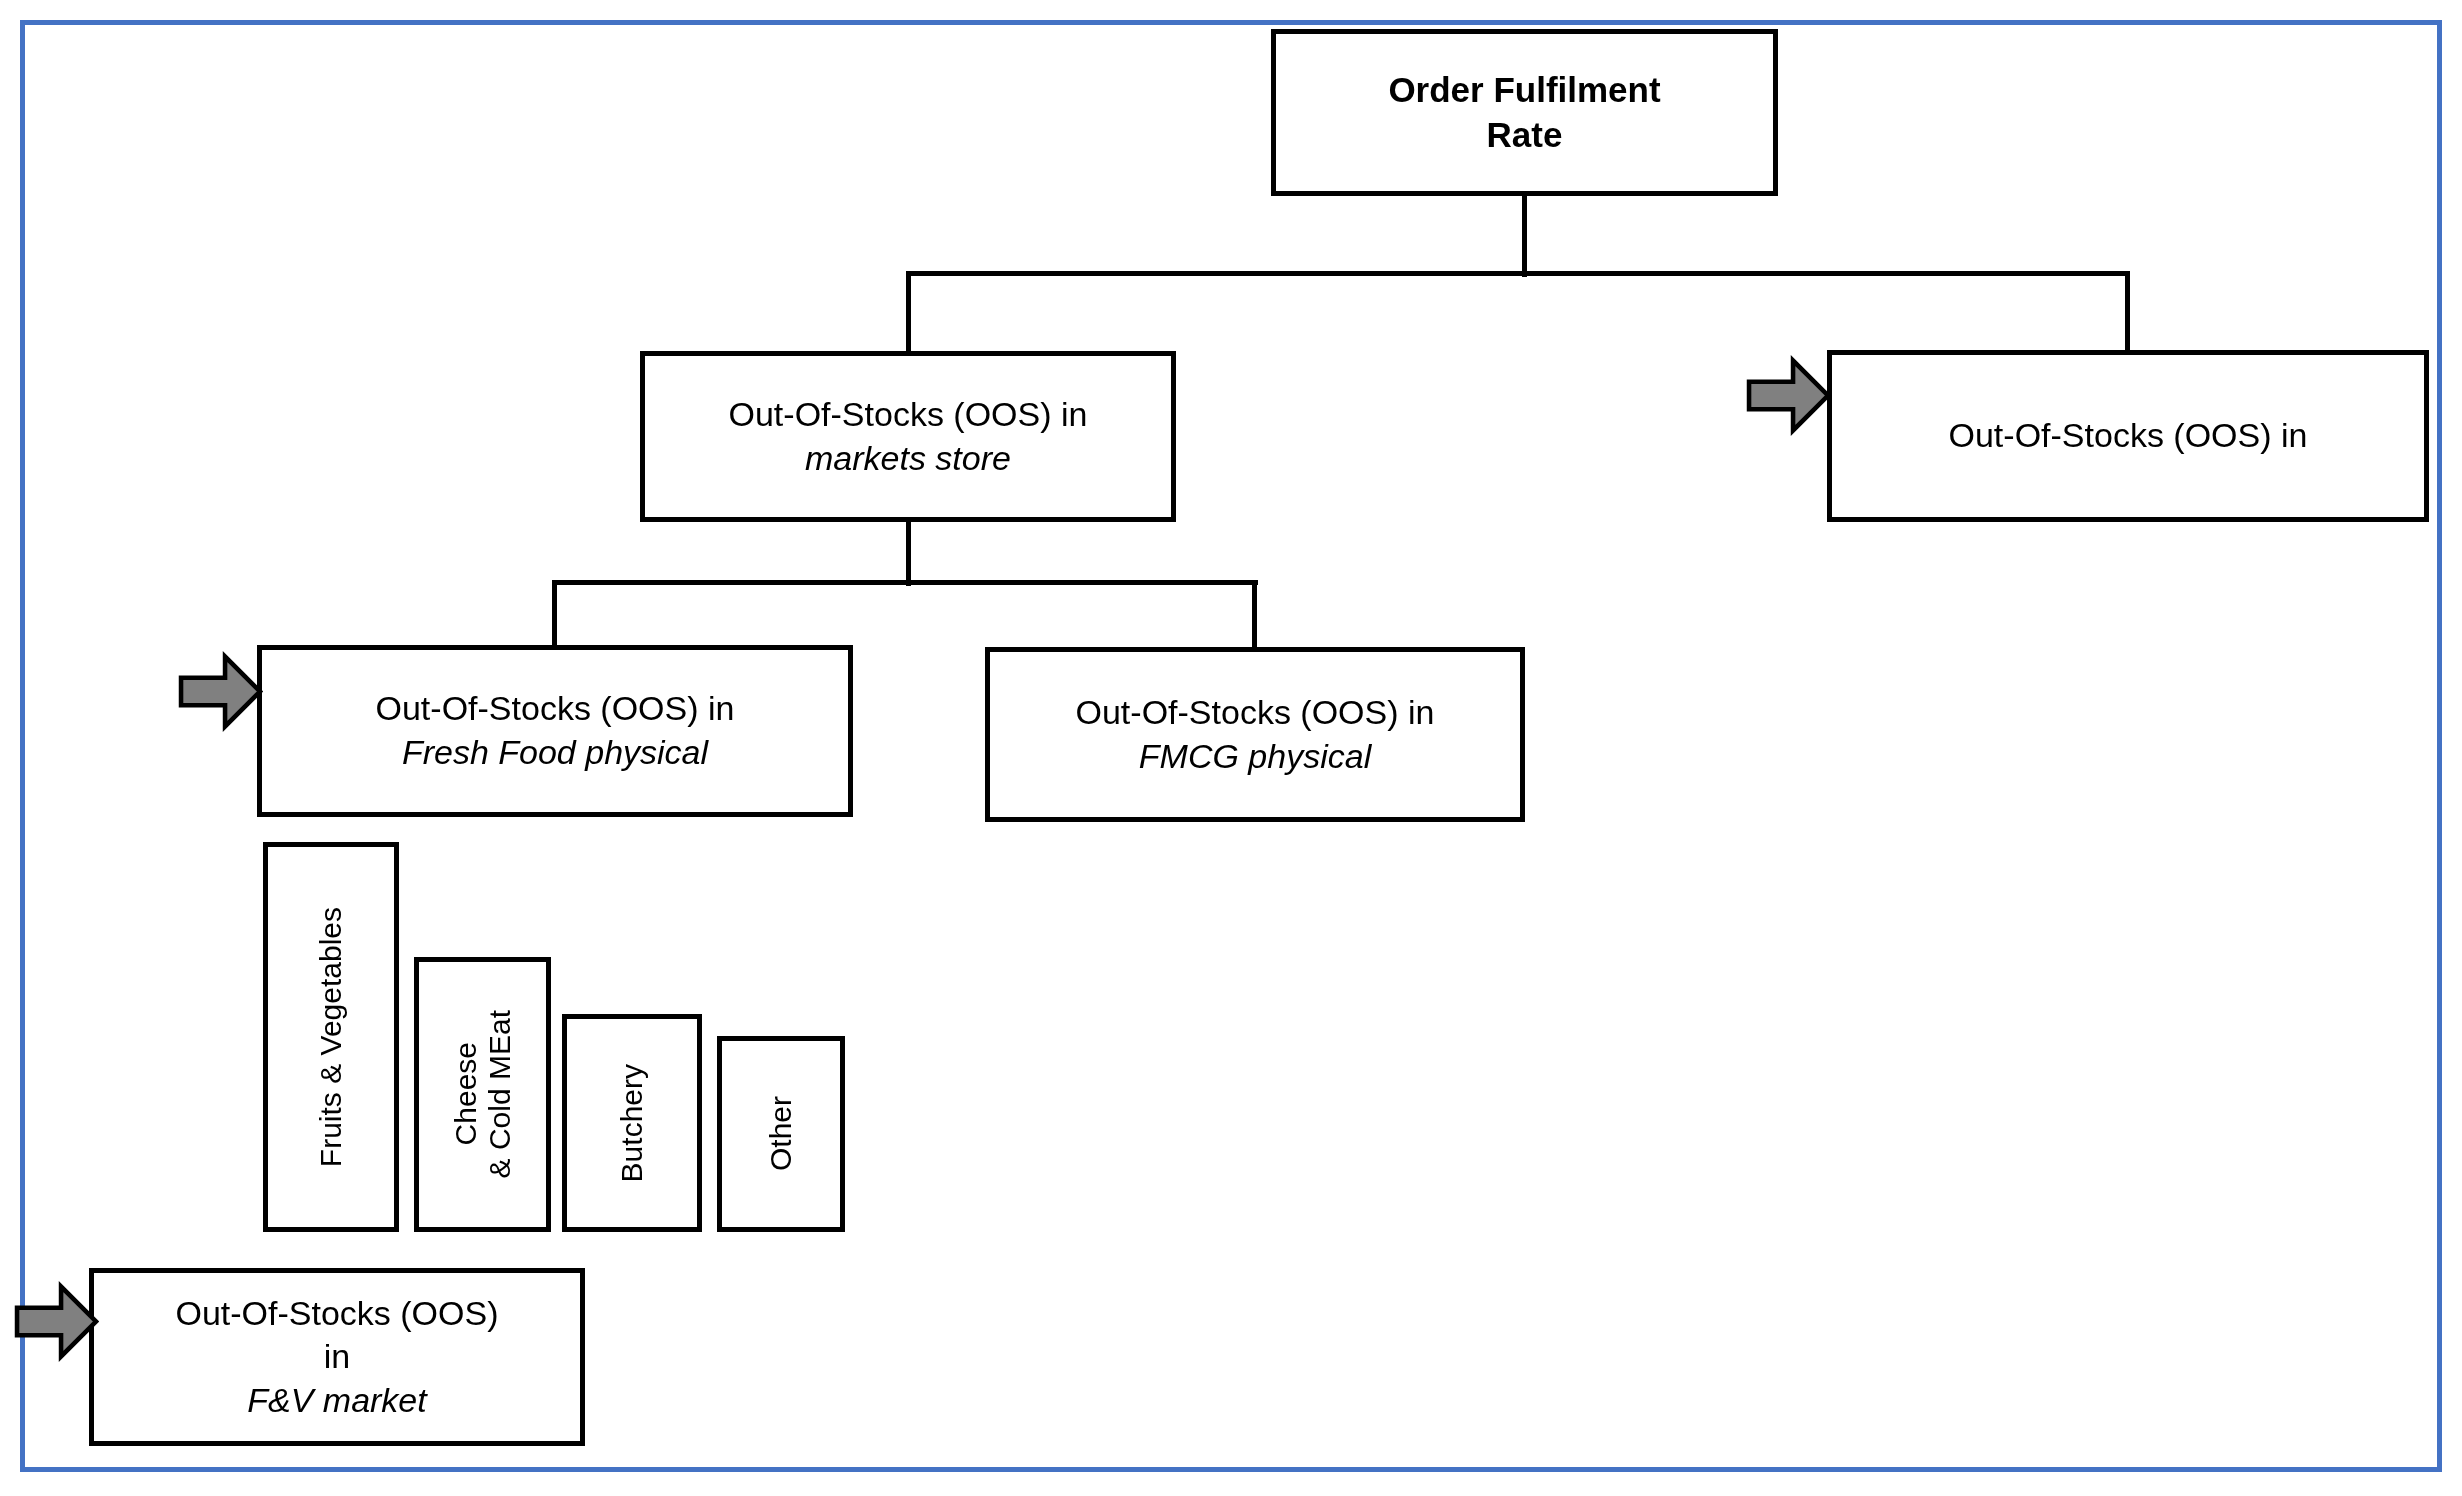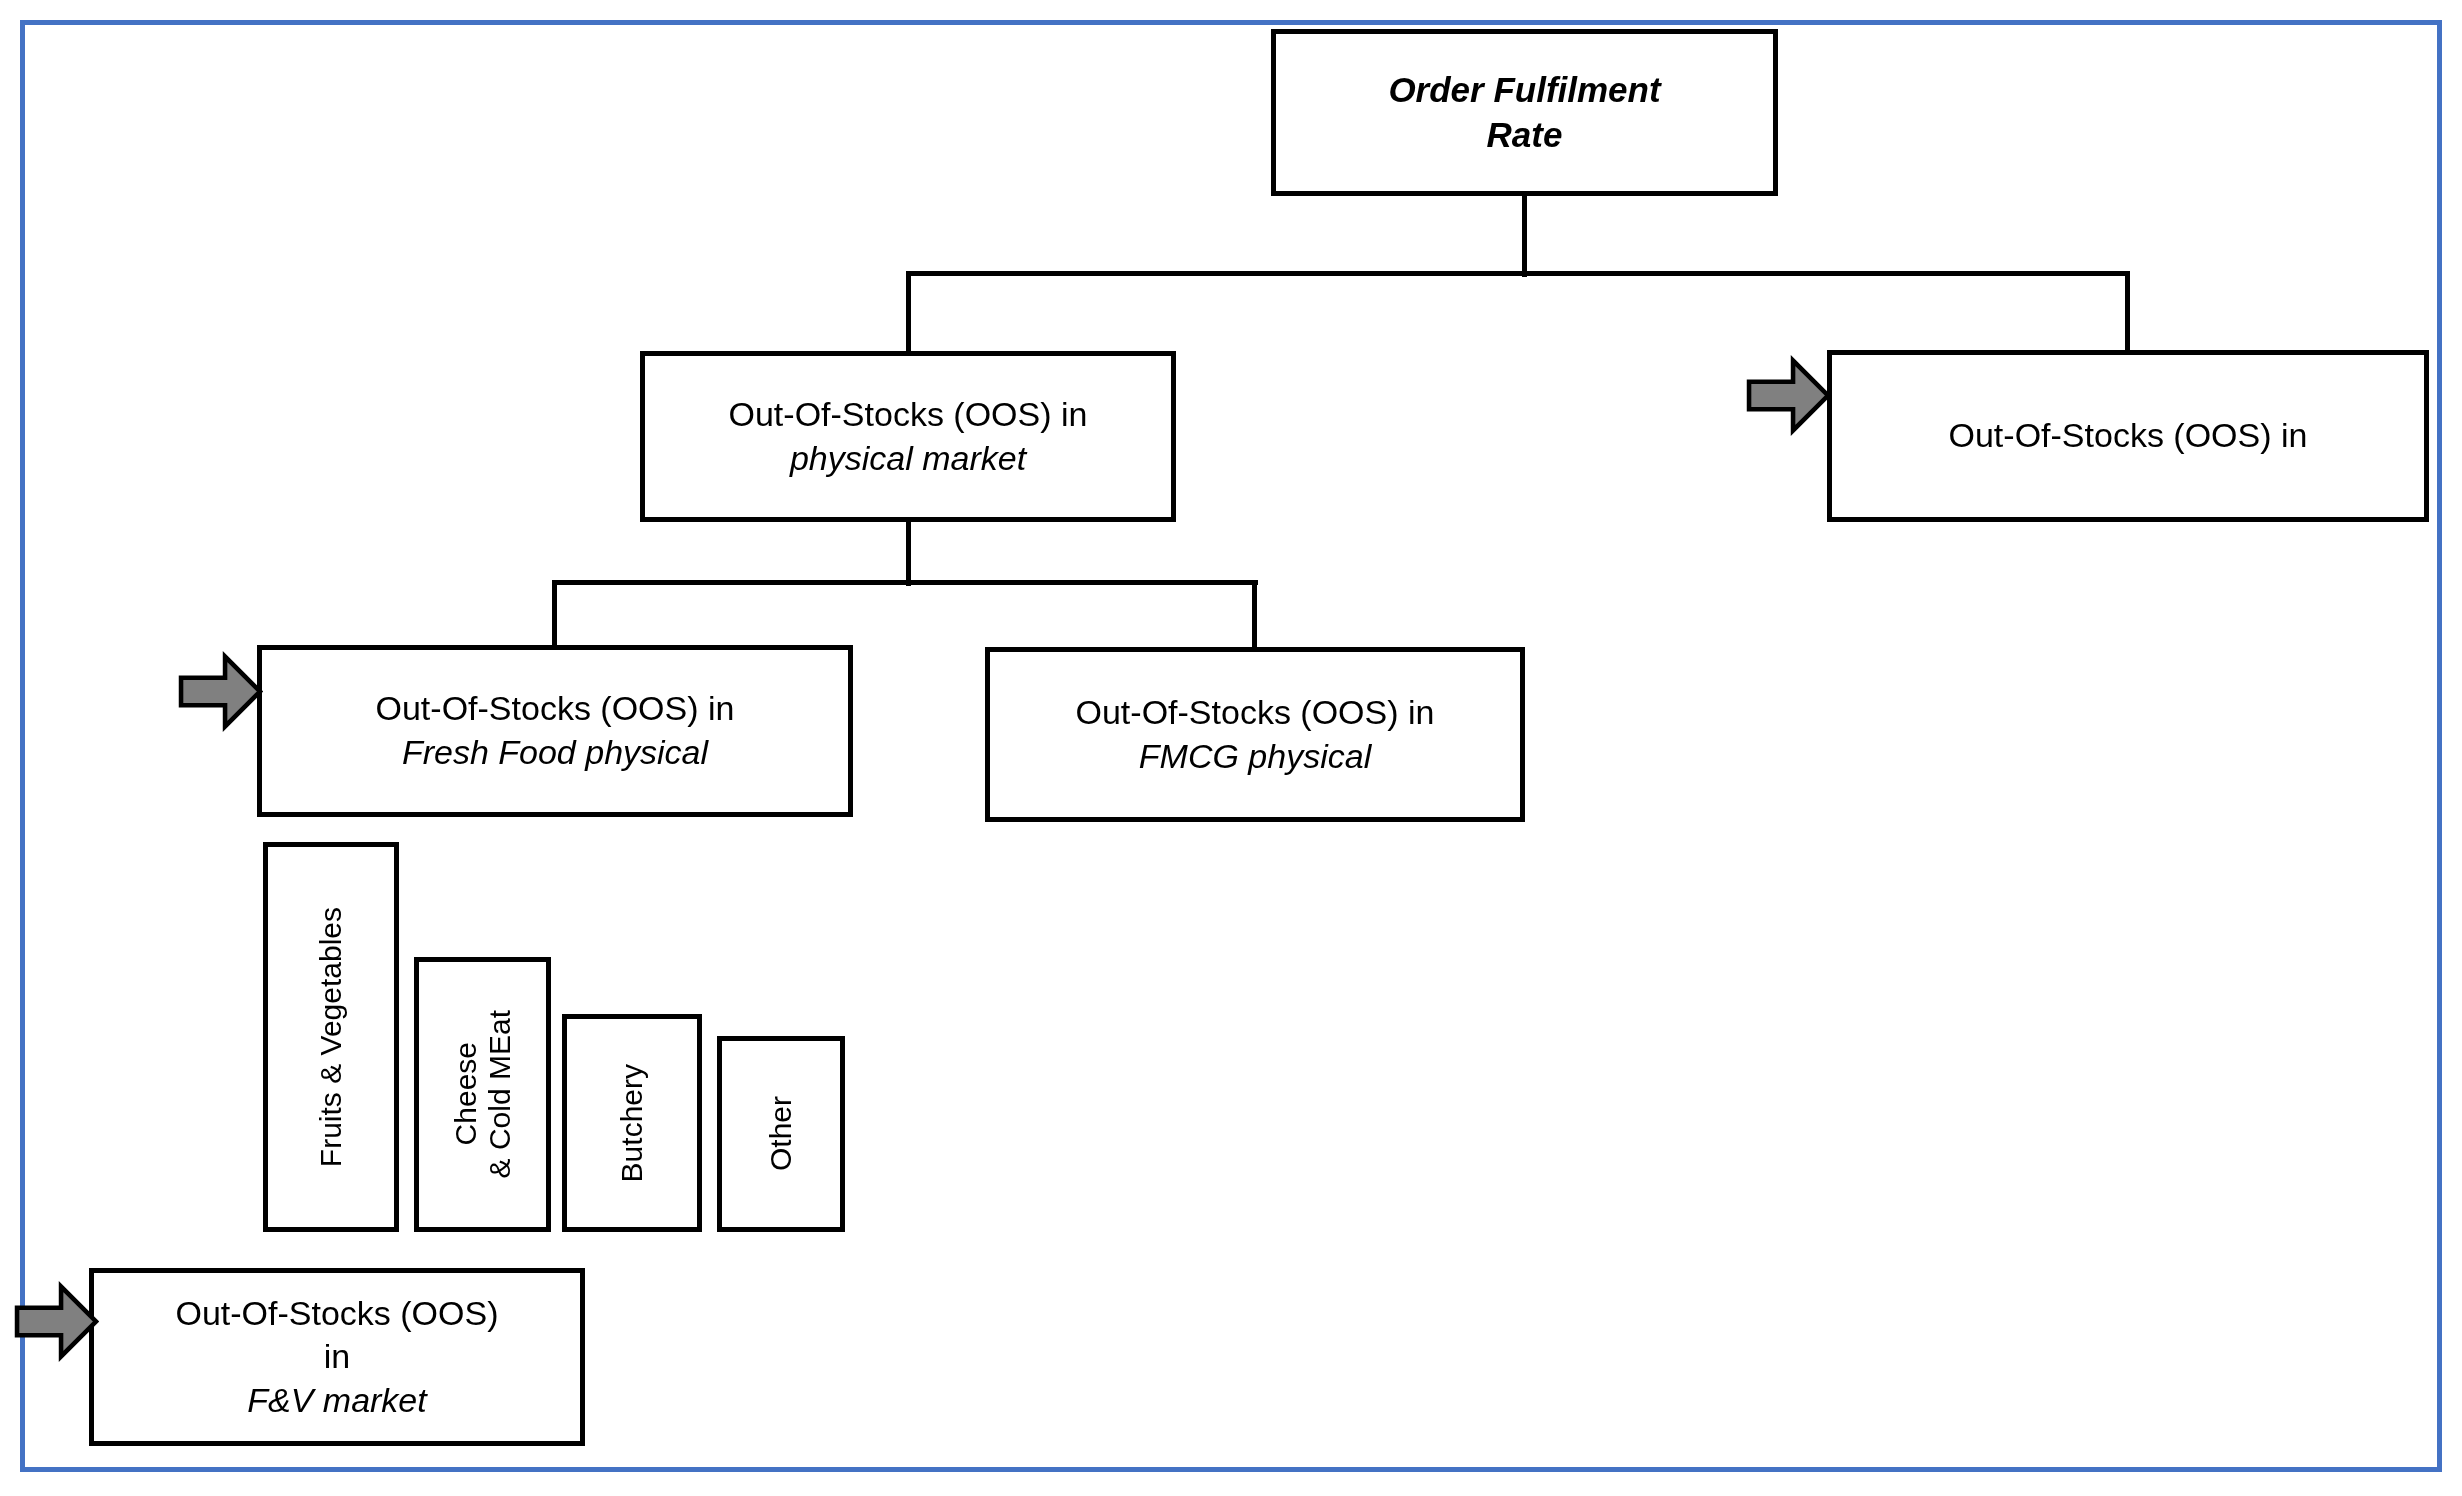--- a/index.html
+++ b/index.html
@@ -45,21 +45,21 @@
   .node .ln {
     display: block;
     white-space: nowrap;
   }
   .bold   { font-weight: normal; }
   .italic { font-style: italic; }
 
   
   #node-root {
     left: 1271px; top: 29px; width: 507px; height: 167px;
-    font-size: 35px; font-weight: bold; font-style: italic;
+    font-size: 35px; font-weight: bold;
   }
   #node-physical-store {
     left: 640px; top: 351px; width: 536px; height: 171px;
     font-size: 34px;
   }
   #node-ecommerce {
     left: 1827px; top: 350px; width: 602px; height: 172px;
     font-size: 34px;
   }
   #node-fresh-food {
@@ -139,21 +139,21 @@
 
   <div class="conn vline" style="left:1252px; top:580px; height:69px;"></div>
 
   <div class="node" id="node-root">
     <span class="ln">Order Fulfilment</span>
     <span class="ln">Rate</span>
   </div>
 
   <div class="node" id="node-physical-store">
     <span class="ln"><span class="bold">Out-Of-Stocks (OOS)</span><span> in</span></span>
-    <span class="ln italic">physical market</span>
+    <span class="ln italic">markets store</span>
   </div>
 
   <div class="node" id="node-ecommerce">
     <span class="ln"><span class="bold">Out-Of-Stocks (OOS)</span><span> in</span></span>
   </div>
 
   <div class="node" id="node-fresh-food">
     <span class="ln"><span class="bold">Out-Of-Stocks (OOS)</span><span> in</span></span>
     <span class="ln italic">Fresh Food physical</span>
   </div>

